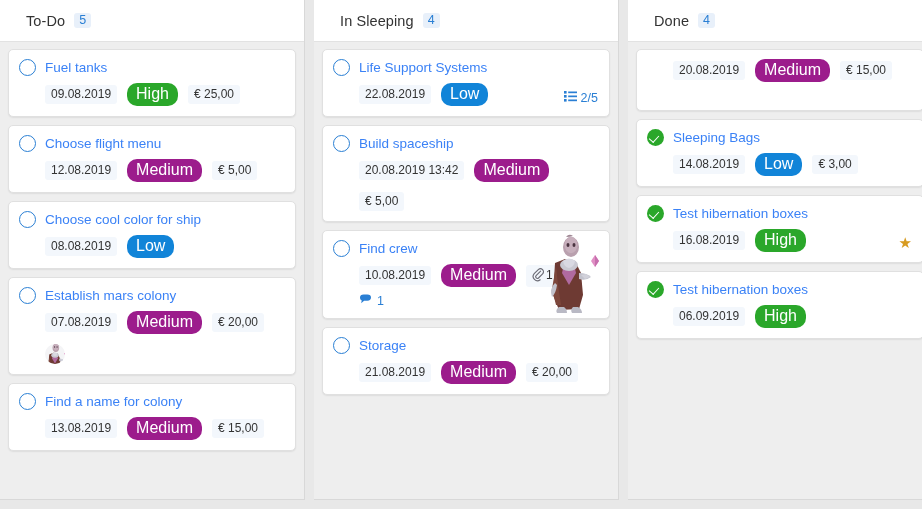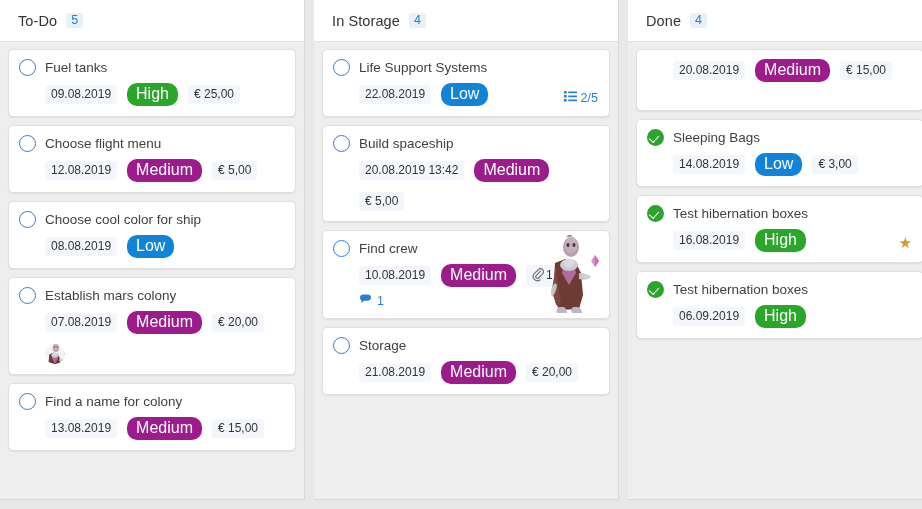--- a/index.html
+++ b/index.html
@@ -36,20 +36,21 @@
     border-bottom: 1px solid #e2e2e2;
     display: flex;
     align-items: center;
     padding-left: 18px;
     box-sizing: border-box;
   }
   .col-title {
     font-size: 14.5px;
     color: #333333;
     letter-spacing: .1px;
+    margin-left: 8px;
   }
   .col-count {
     margin-left: 9px;
     font-size: 12.5px;
     color: #2a7fd4;
     background: #e8f0fa;
     border-radius: 3px;
     padding: 1px 5px 2px 5px;
     line-height: 1;
   }
@@ -95,21 +96,21 @@
     content: "";
     position: absolute;
     left: 4.4px; top: 4px;
     width: 4.6px; height: 8.2px;
     border: solid #ffffff;
     border-width: 0 1.8px 1.8px 0;
     transform: rotate(42deg);
   }
   .card-title {
     font-size: 13.5px;
-    color: #404040;
+    color: #3b82f6;
     line-height: 1.15;
   }
   .meta {
     display: flex;
     align-items: center;
     gap: 10px;
     margin-left: 26px;
     flex-wrap: wrap;
   }
   .chip {
@@ -253,21 +254,21 @@
           <div class="meta">
             <span class="chip">13.08.2019</span>
             <span class="prio medium">Medium</span>
             <span class="chip">€ 15,00</span>
           </div>
         </div>
       </div>
     </div>
     <div class="column">
       <div class="col-header">
-        <span class="col-title">In Storage</span>
+        <span class="col-title">In Sleeping</span>
         <span class="col-count">4</span>
       </div>
       <div class="col-body">
         <div class="card">
           <div class="card-top">
             <span class="status open"></span>
             <span class="card-title">Life Support Systems</span>
           </div>
           <div class="meta">
             <span class="chip">22.08.2019</span>

